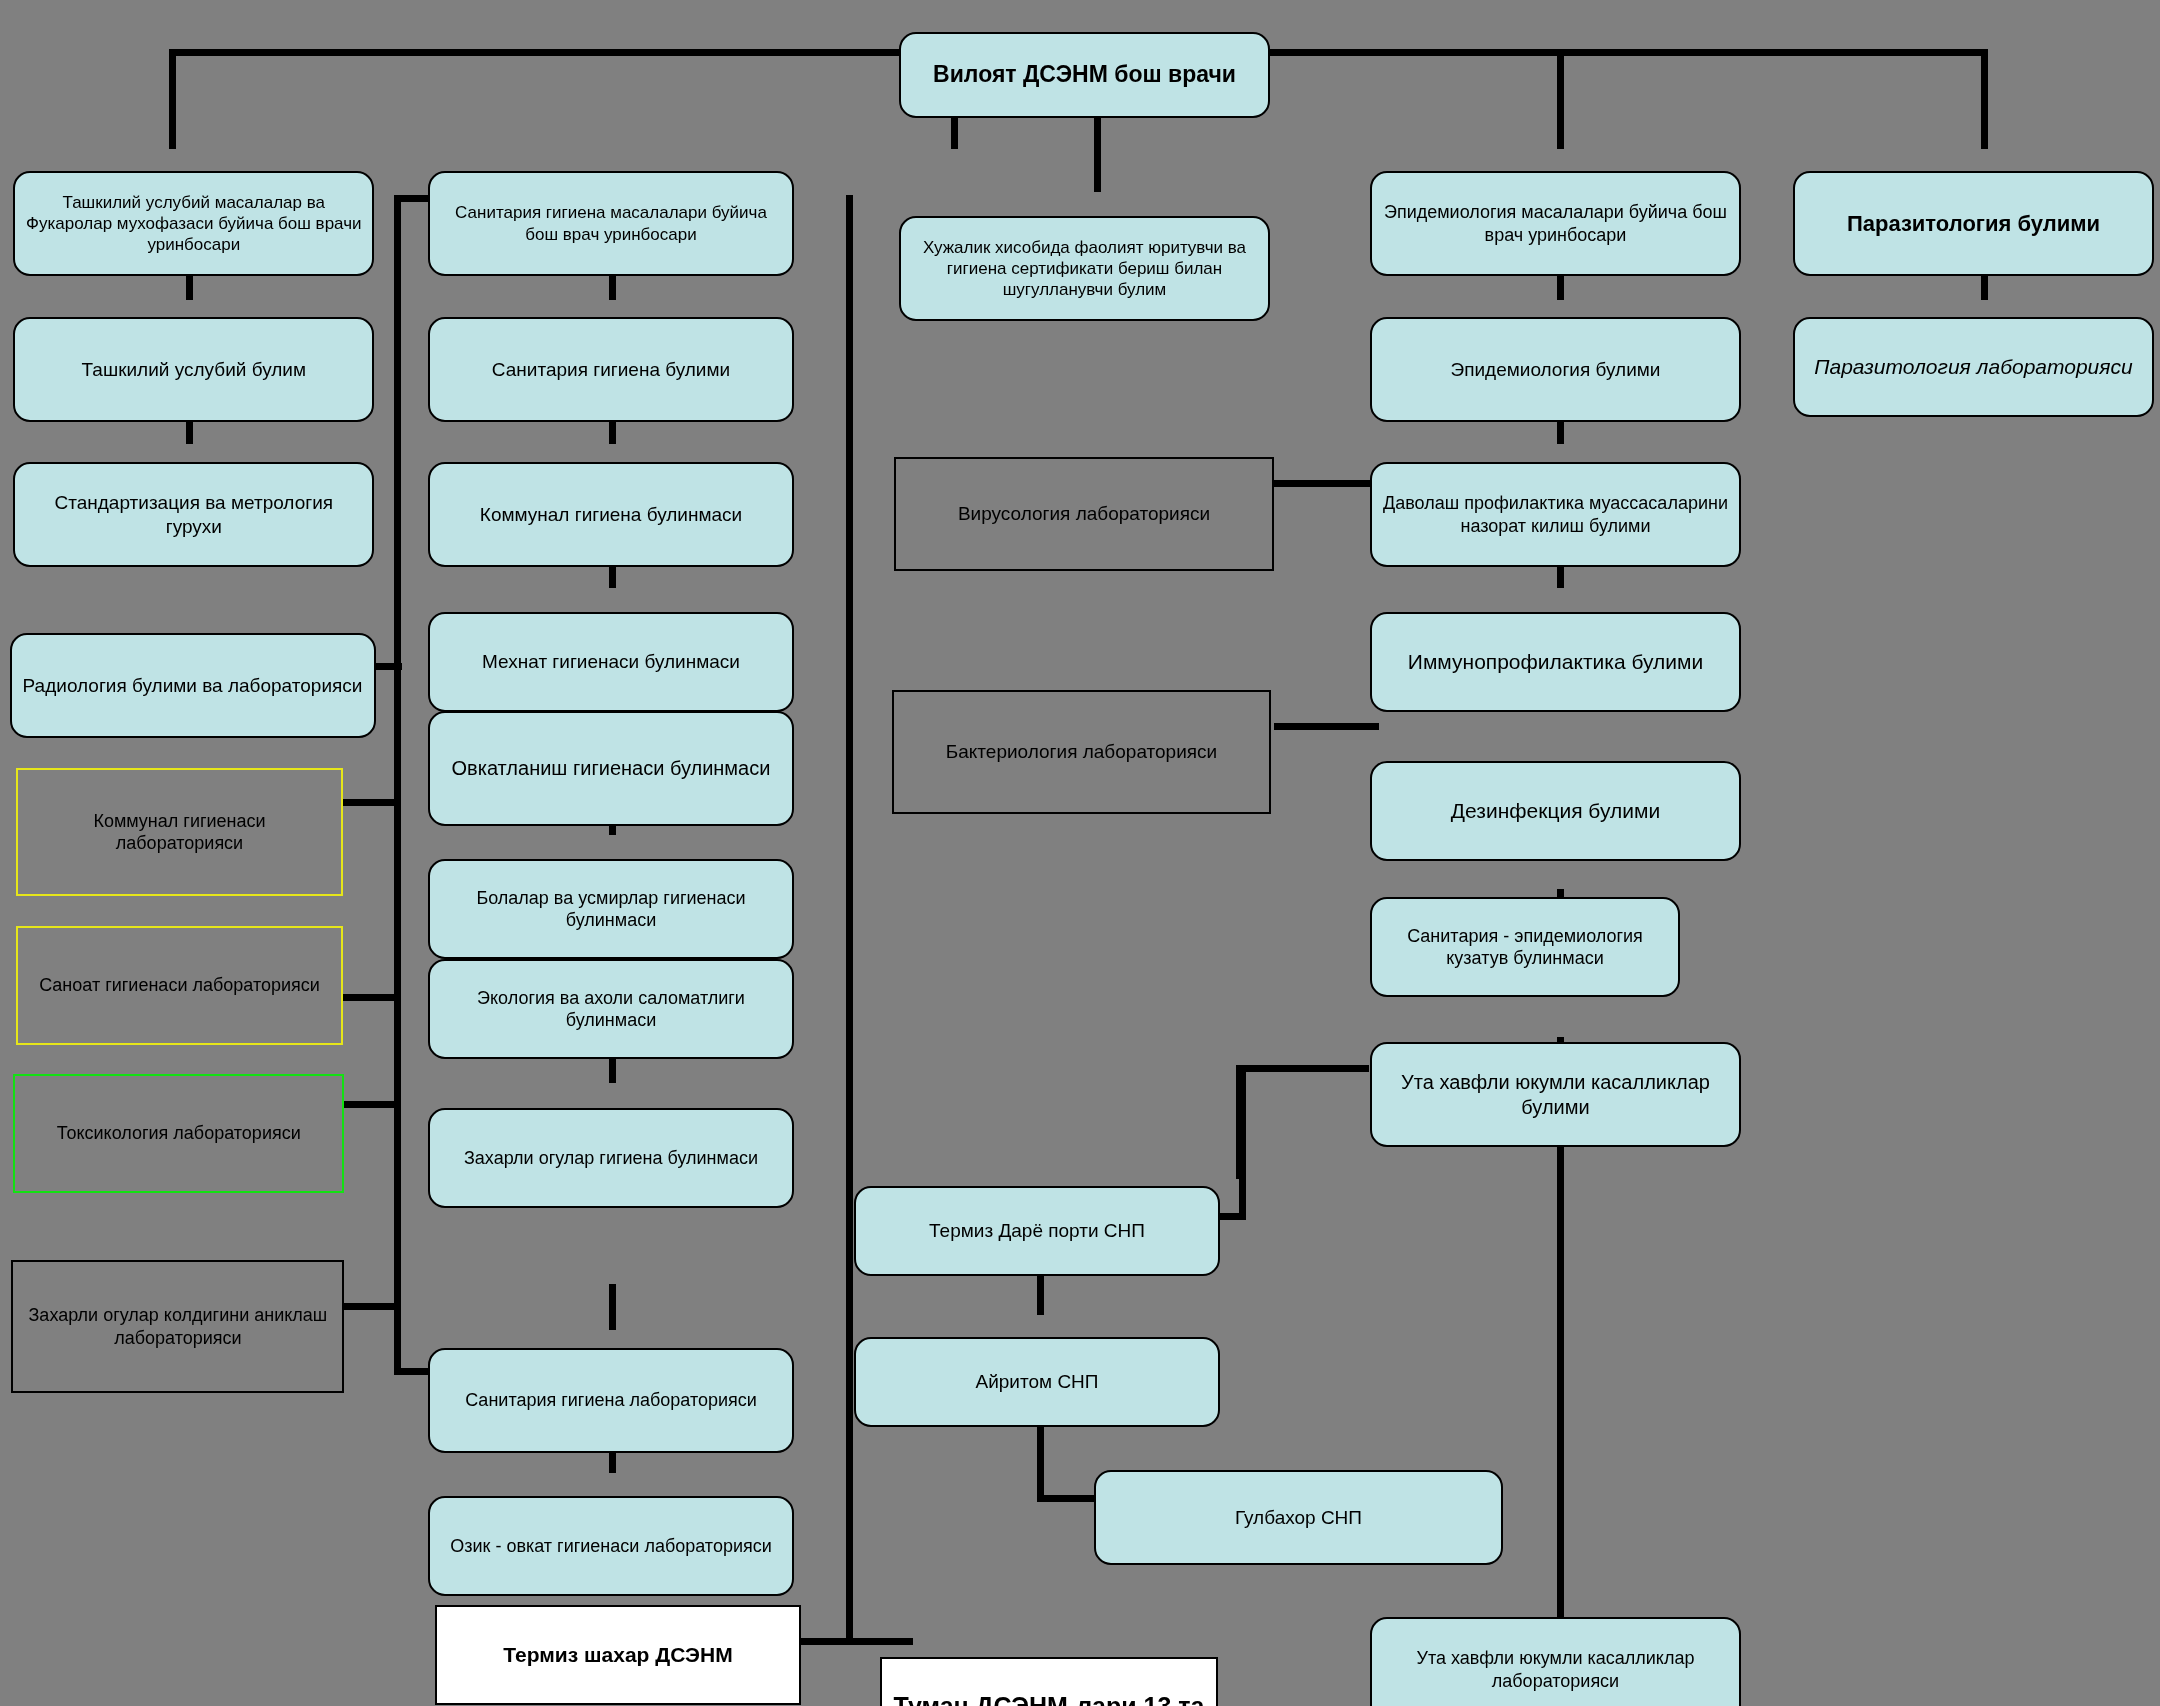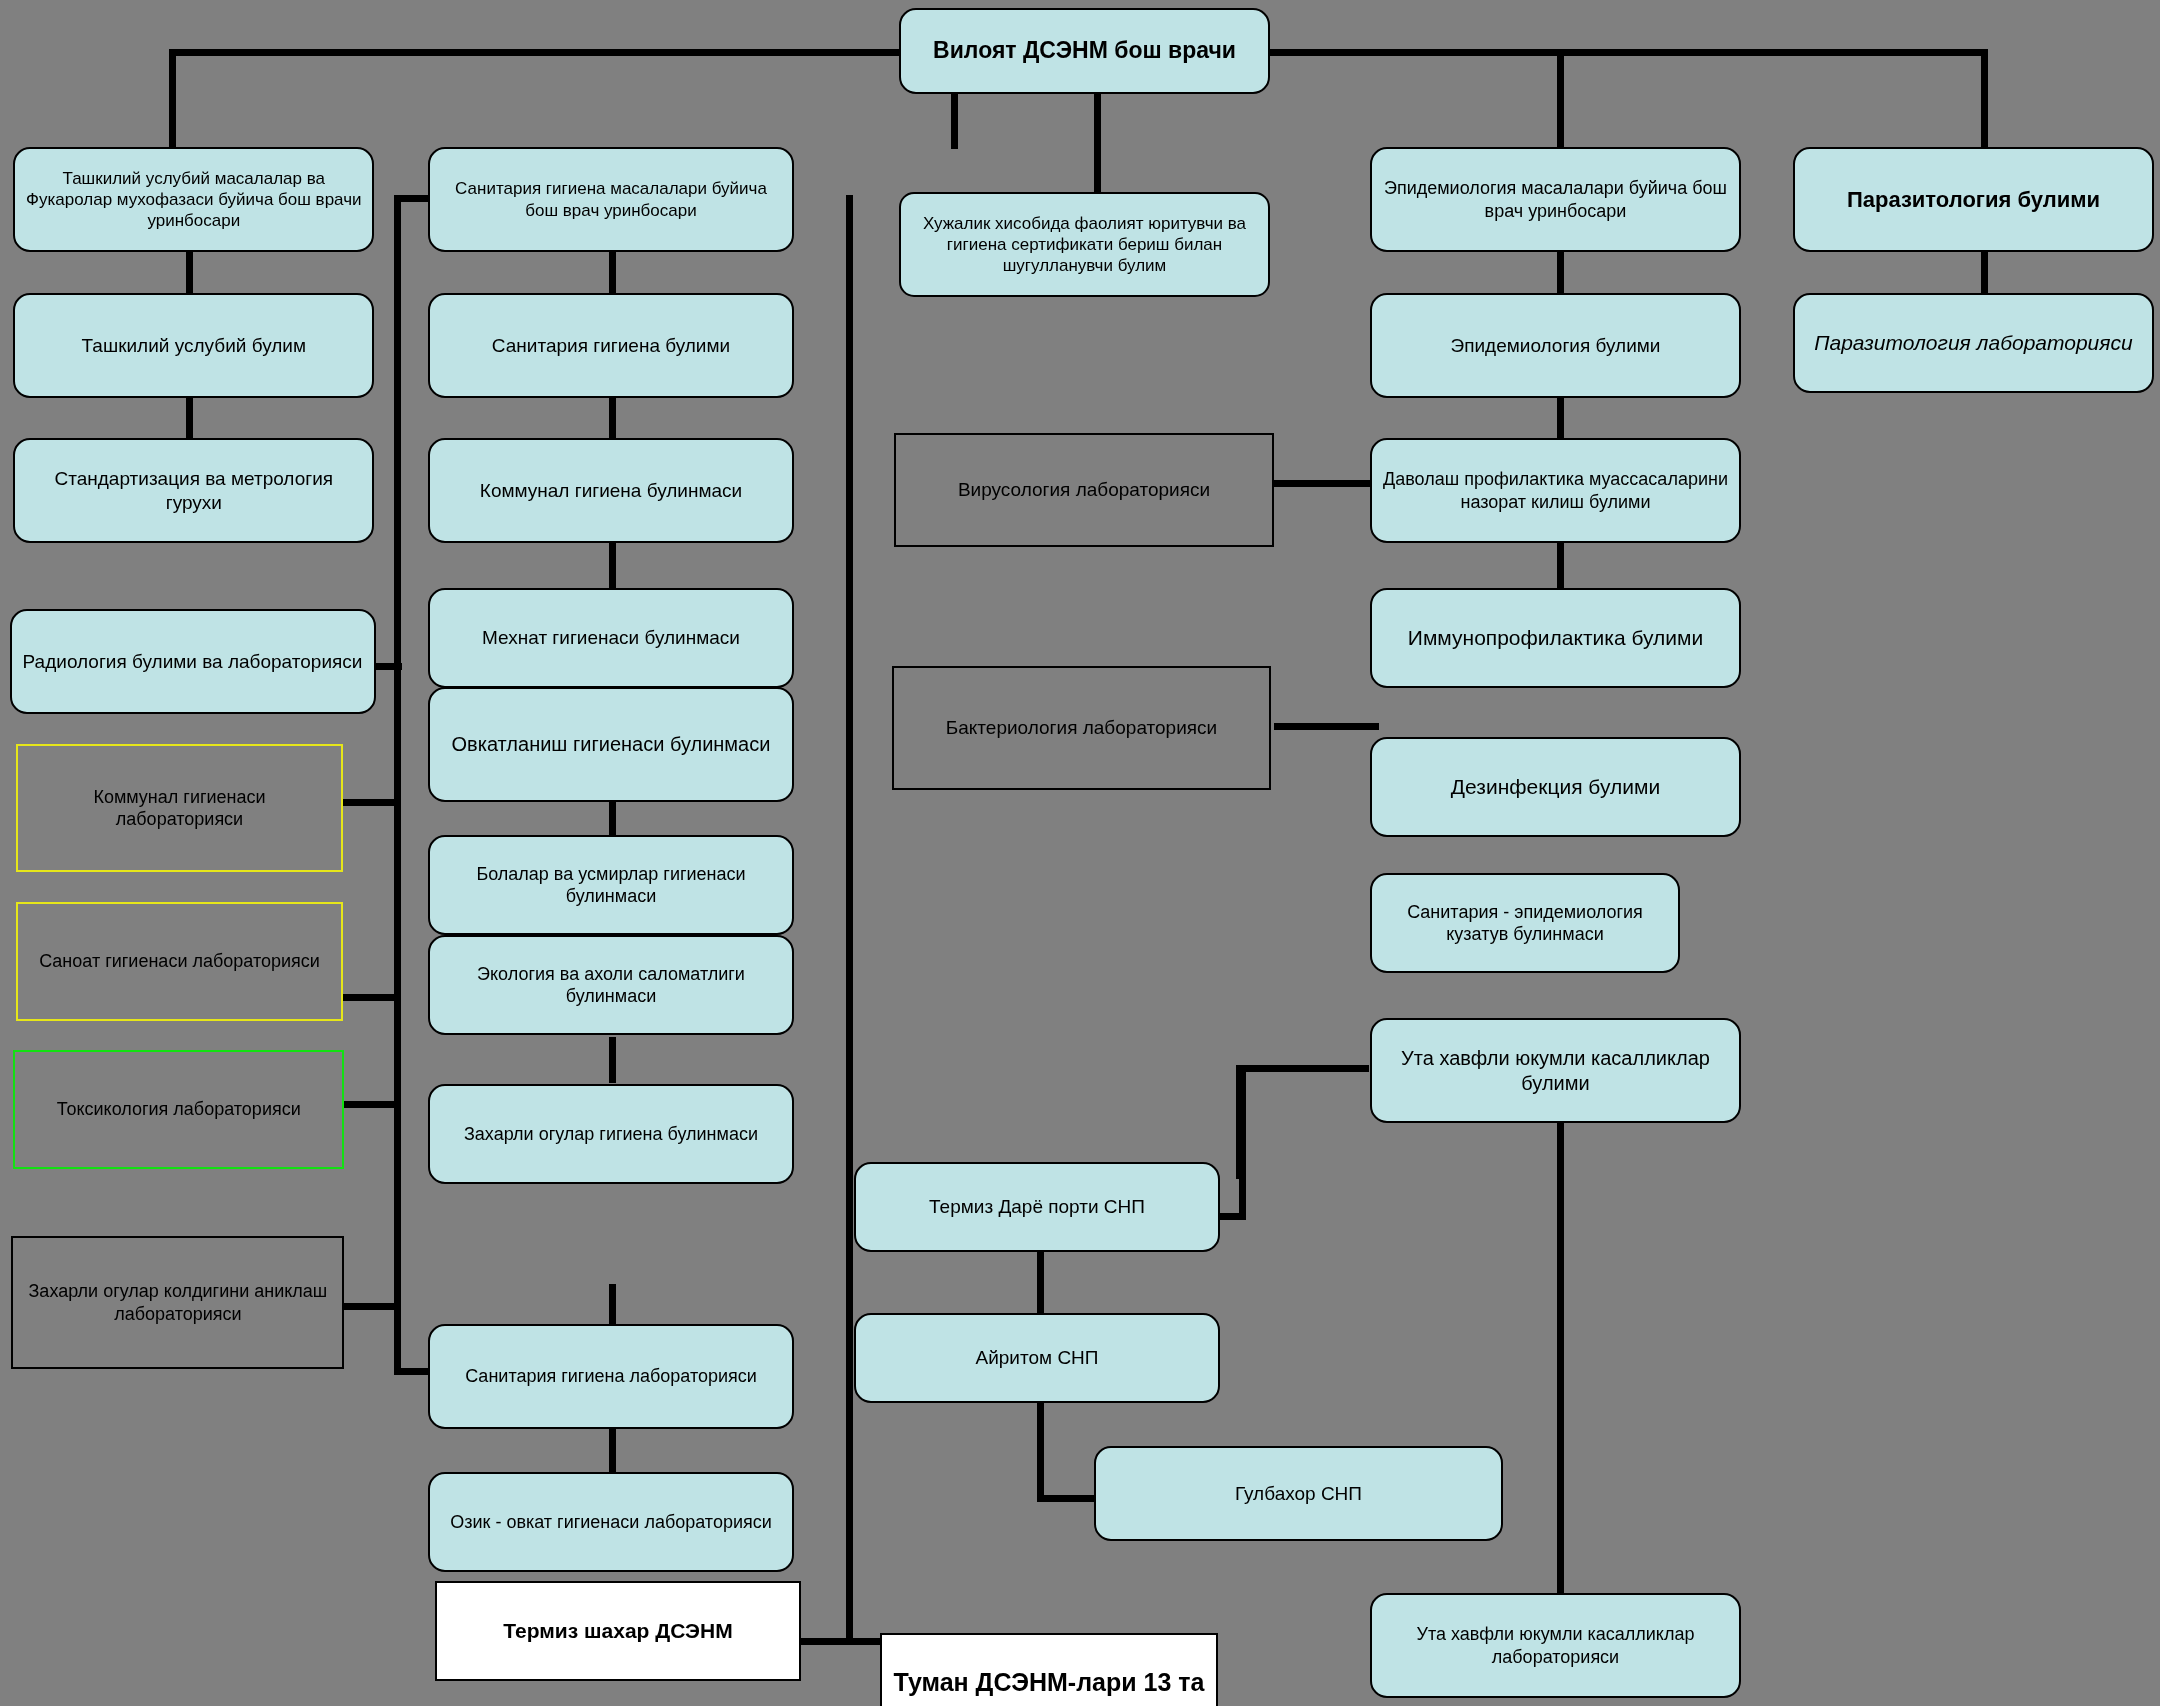--- a/index.html
+++ b/index.html
@@ -8,20 +8,21 @@
 
   .node{
     position:absolute;
     box-sizing:border-box;
     display:flex;align-items:center;justify-content:center;
     text-align:center;
     color:#000;
     line-height:1.25;
     padding:3.8px 9.5px;
     z-index:5;
+    margin-top:24px;
   }
   
   .n-teal{
     background:#bfe3e5;
     border:2.9px solid #000;
     border-radius:17px;
   }
   
   .n-white{
     background:#ffffff;
@@ -151,21 +152,21 @@
   <div class="node n-teal" style="left:428px;top:935px;width:366px;height:100px;font-size:18px;">Экология  ва ахоли  саломатлиги булинмаси</div>
 
   <div class="node n-teal" style="left:428px;top:1084px;width:366px;height:100px;font-size:18px;">Захарли огулар гигиена булинмаси</div>
 
   <div class="node n-teal" style="left:428px;top:1324px;width:366px;height:105px;font-size:18px;">Санитария гигиена лабораторияси</div>
 
   <div class="node n-teal" style="left:428px;top:1472px;width:366px;height:100px;font-size:18px;">Озик - овкат гигиенаси лабораторияси</div>
 
   <div class="node n-white bold" style="left:435px;top:1581px;width:366px;height:100px;font-size:21px;">Термиз шахар ДСЭНМ</div>
 
-  <div class="node n-teal" style="left:899px;top:192px;width:371px;height:105px;font-size:17px;border-radius:15px;">Хужалик хисобида фаолият юритувчи ва гигиена сертификати  бериш билан шугулланувчи   булим</div>
+  <div class="node n-teal" style="left:899px;top:192px;width:371px;height:105px;font-size:17px;">Хужалик хисобида фаолият юритувчи ва гигиена сертификати  бериш билан шугулланувчи   булим</div>
 
   <div class="node n-clear" style="left:894px;top:433px;width:380px;height:114px;font-size:19px;">Вирусология лабораторияси</div>
 
   <div class="node n-clear" style="left:892px;top:666px;width:379px;height:124px;font-size:19px;">Бактериология лабораторияси</div>
 
   <div class="node n-teal" style="left:854px;top:1162px;width:366px;height:90px;font-size:19px;">Термиз Дарё порти СНП</div>
 
   <div class="node n-teal" style="left:854px;top:1313px;width:366px;height:90px;font-size:19px;">Айритом  СНП</div>
 
   <div class="node n-teal" style="left:1094px;top:1446px;width:409px;height:95px;font-size:19px;">Гулбахор  СНП</div>

